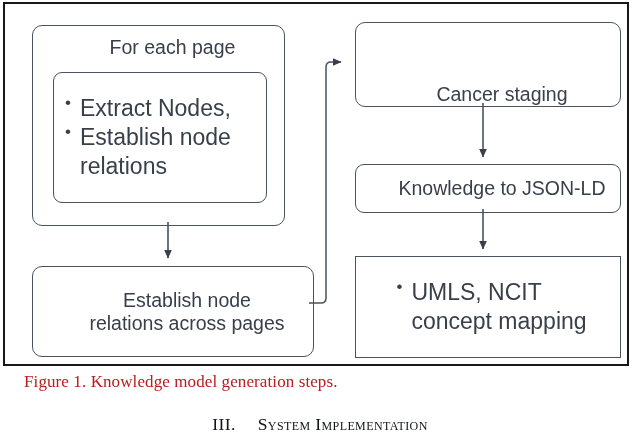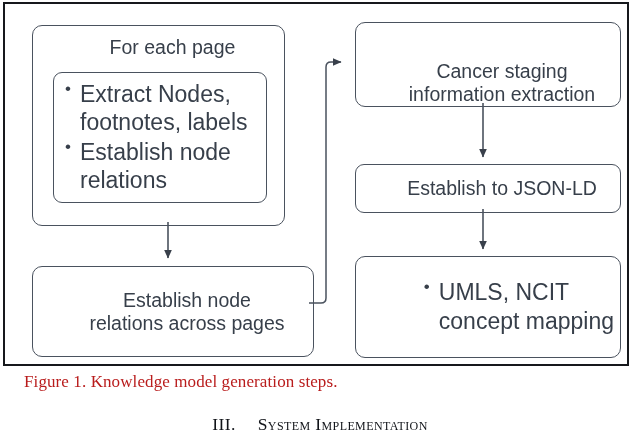--- a/index.html
+++ b/index.html
@@ -139,23 +139,23 @@
     top: 160px;
     width: 266px;
     height: 49px;
     border-radius: 9px;
   }
   #box-umls {
     left: 350px;
     top: 252px;
     width: 266px;
     height: 102px;
-    border-radius: 10px;
+    border-radius: 0;
     justify-content: center;
-    align-items: flex-end;
+    align-items: center;
     padding: 0 6px 0 12px;
   }
 
   
   #figure-caption {
     position: absolute;
     left: 24px;
     top: 372px;
     font-family: "Liberation Serif", serif;
     font-size: 17px;
@@ -197,42 +197,40 @@
 
   <div id="figure-frame">
 
     <div class="flow-box" id="box-for-each-page">
       <div class="box-title">For each page</div>
 
       <div id="box-extract-nodes">
         <ul class="bullets">
           <li>
             <span>Extract Nodes,</span><br>
-            <span>footnotes, labels</span>
           </li>
           <li>
             <span>Establish node</span><br>
             <span>relations</span>
           </li>
         </ul>
       </div>
     </div>
 
     <div class="flow-box" id="box-establish-across-pages">
       <div class="box-title">Establish node</div>
       <div class="box-title">relations across pages</div>
     </div>
 
     <div class="flow-box" id="box-cancer-staging">
       <div class="box-title">Cancer staging</div>
-      <div class="box-title">information extraction</div>
     </div>
 
     <div class="flow-box" id="box-serialize">
-      <div class="box-title">Establish to JSON-LD</div>
+      <div class="box-title">Knowledge to JSON-LD</div>
     </div>
 
     <div class="flow-box" id="box-umls">
       <ul class="bullets">
         <li>
           <span>UMLS, NCIT</span><br>
           <span>concept mapping</span>
         </li>
       </ul>
     </div>

